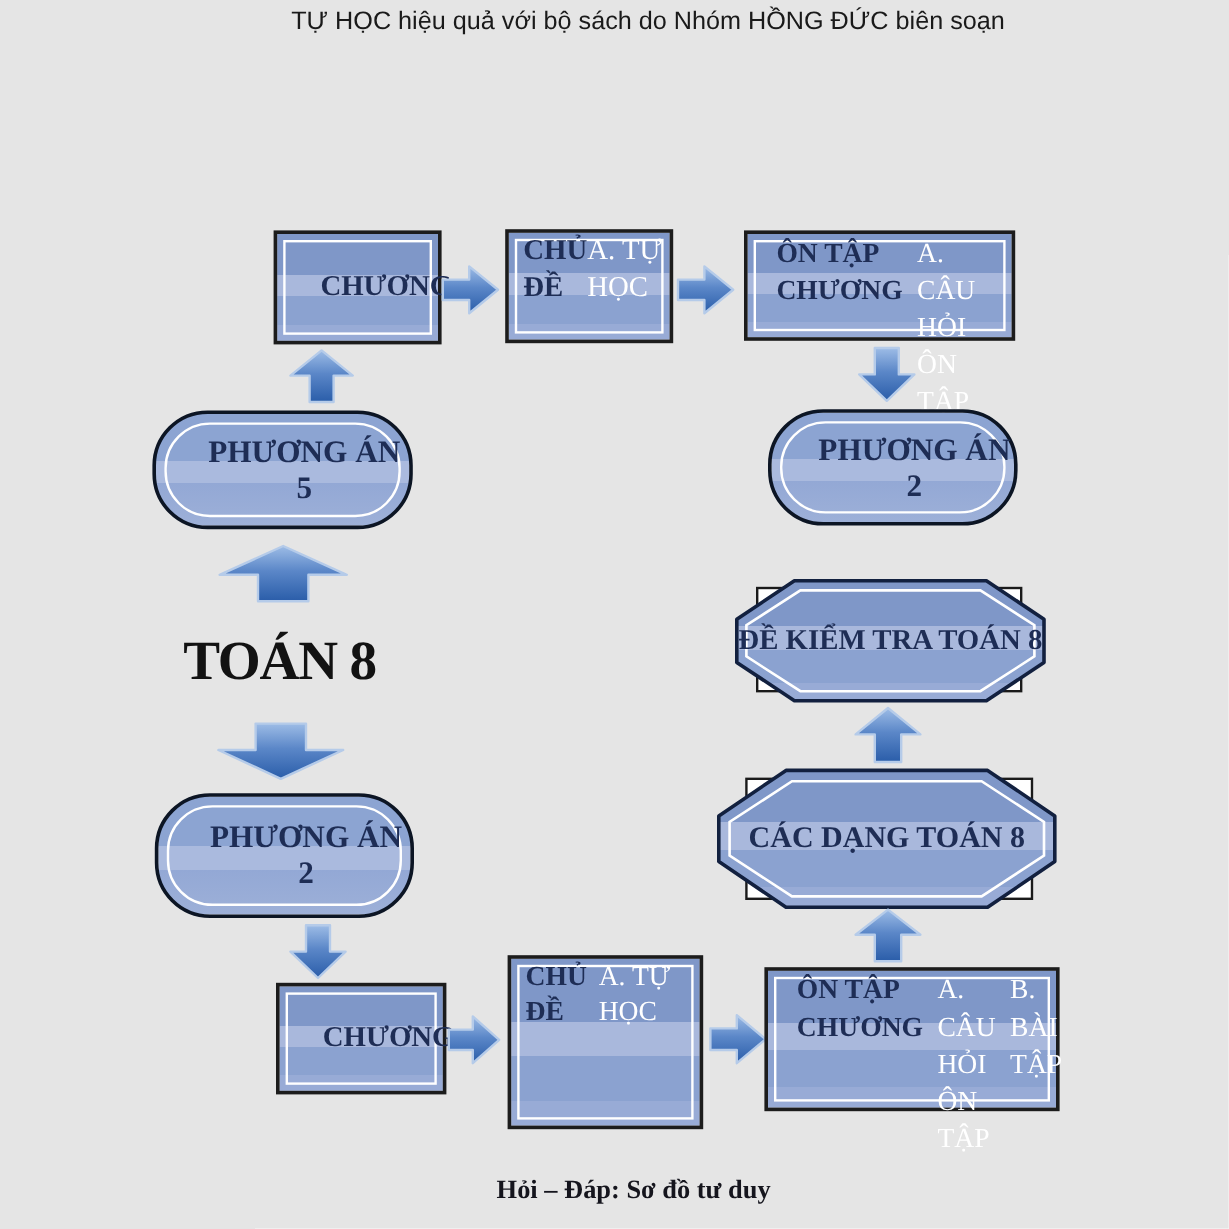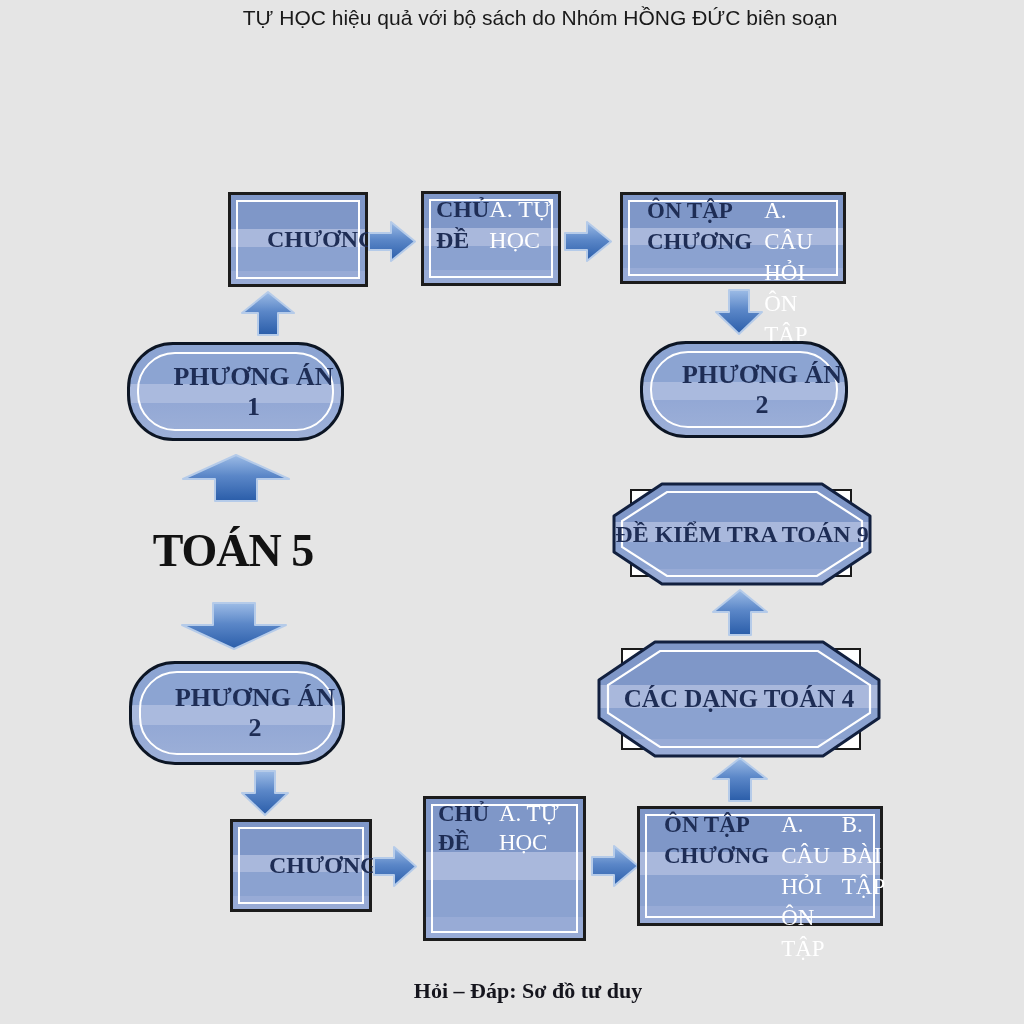--- a/index.html
+++ b/index.html
@@ -111,56 +111,56 @@
         <div class="t-navy fs26">PHƯƠNG ÁN 2</div>
       </div>
   </div>
 
   <div class="oct-wrap" style="left:612px;top:482px;width:260px;height:104px">
     <div class="oct-back" style="left:18px;top:7px;width:222px;height:88px"></div>
     <svg class="oct-svg" width="260" height="104" viewBox="0 0 260 104">
       <polygon points="50,2 210,2 258,34 258,70 210,102 50,102 2,70 2,34" fill="url(#boxGrad)" stroke="#12203f" stroke-width="3" stroke-linejoin="round"></polygon>
       <polygon points="55,10 205,10 250,39 250,65 205,94 55,94 10,65 10,39" fill="none" stroke="#ffffff" stroke-width="2.2"></polygon>
     </svg>
-    <div class="oct-label" style="font-size:24px">ĐỀ KIỂM TRA TOÁN 9</div>
+    <div class="oct-label" style="font-size:24px">ĐỀ KIỂM TRA TOÁN 8</div>
   </div>
 
   <svg class="arrow" style="left:711px;top:588px" width="58" height="49" viewBox="0 0 58 49">
     <polygon points="29,2 56,24 40,24 40,47 18,47 18,24 2,24" fill="url(#arrGrad)" stroke="#b5cbe9" stroke-width="2" stroke-linejoin="round"></polygon>
   </svg>
 
   <div class="oct-wrap" style="left:597px;top:640px;width:284px;height:118px">
     <div class="oct-back" style="left:24px;top:8px;width:240px;height:102px"></div>
     <svg class="oct-svg" width="284" height="118" viewBox="0 0 284 118">
       <polygon points="58,2 226,2 282,40 282,78 226,116 58,116 2,78 2,40" fill="url(#boxGrad)" stroke="#12203f" stroke-width="3" stroke-linejoin="round"></polygon>
       <polygon points="63,11 221,11 273,45 273,73 221,107 63,107 11,73 11,45" fill="none" stroke="#ffffff" stroke-width="2.2"></polygon>
     </svg>
-    <div class="oct-label" style="font-size:25px">CÁC DẠNG TOÁN 4</div>
+    <div class="oct-label" style="font-size:25px">CÁC DẠNG TOÁN 8</div>
   </div>
 
   <svg class="arrow" style="left:711px;top:756px" width="58" height="47" viewBox="0 0 58 47">
     <polygon points="29,2 56,23 40,23 40,45 18,45 18,23 2,23" fill="url(#arrGrad)" stroke="#b5cbe9" stroke-width="2" stroke-linejoin="round"></polygon>
   </svg>
 
   <svg class="arrow" style="left:240px;top:290px" width="56" height="47" viewBox="0 0 56 47">
     <polygon points="28,2 54,23 38,23 38,45 18,45 18,23 2,23" fill="url(#arrGrad)" stroke="#b5cbe9" stroke-width="2" stroke-linejoin="round"></polygon>
   </svg>
 
   <div class="stadium" style="left:127px;top:342px;width:217px;height:99px">
     <div class="inner-line"></div>
     <div class="node-text centered">
-        <div class="t-navy fs26">PHƯƠNG ÁN 1</div>
+        <div class="t-navy fs26">PHƯƠNG ÁN 5</div>
       </div>
   </div>
 
   <svg class="arrow" style="left:181px;top:453px" width="110" height="50" viewBox="0 0 110 50">
     <polygon points="55,2 108,26 76,26 76,48 34,48 34,26 2,26" fill="url(#arrGrad)" stroke="#b5cbe9" stroke-width="2" stroke-linejoin="round"></polygon>
   </svg>
 
-  <div class="toan8">TOÁN 5</div>
+  <div class="toan8">TOÁN 8</div>
 
   <svg class="arrow" style="left:180px;top:601px" width="108" height="50" viewBox="0 0 108 50">
     <polygon points="33,2 75,2 75,24 106,24 54,48 2,24 33,24" fill="url(#arrGrad)" stroke="#b5cbe9" stroke-width="2" stroke-linejoin="round"></polygon>
   </svg>
 
   <div class="stadium" style="left:129px;top:661px;width:216px;height:104px">
     <div class="inner-line"></div>
     <div class="node-text centered">
         <div class="t-navy fs26">PHƯƠNG ÁN 2</div>
       </div>

